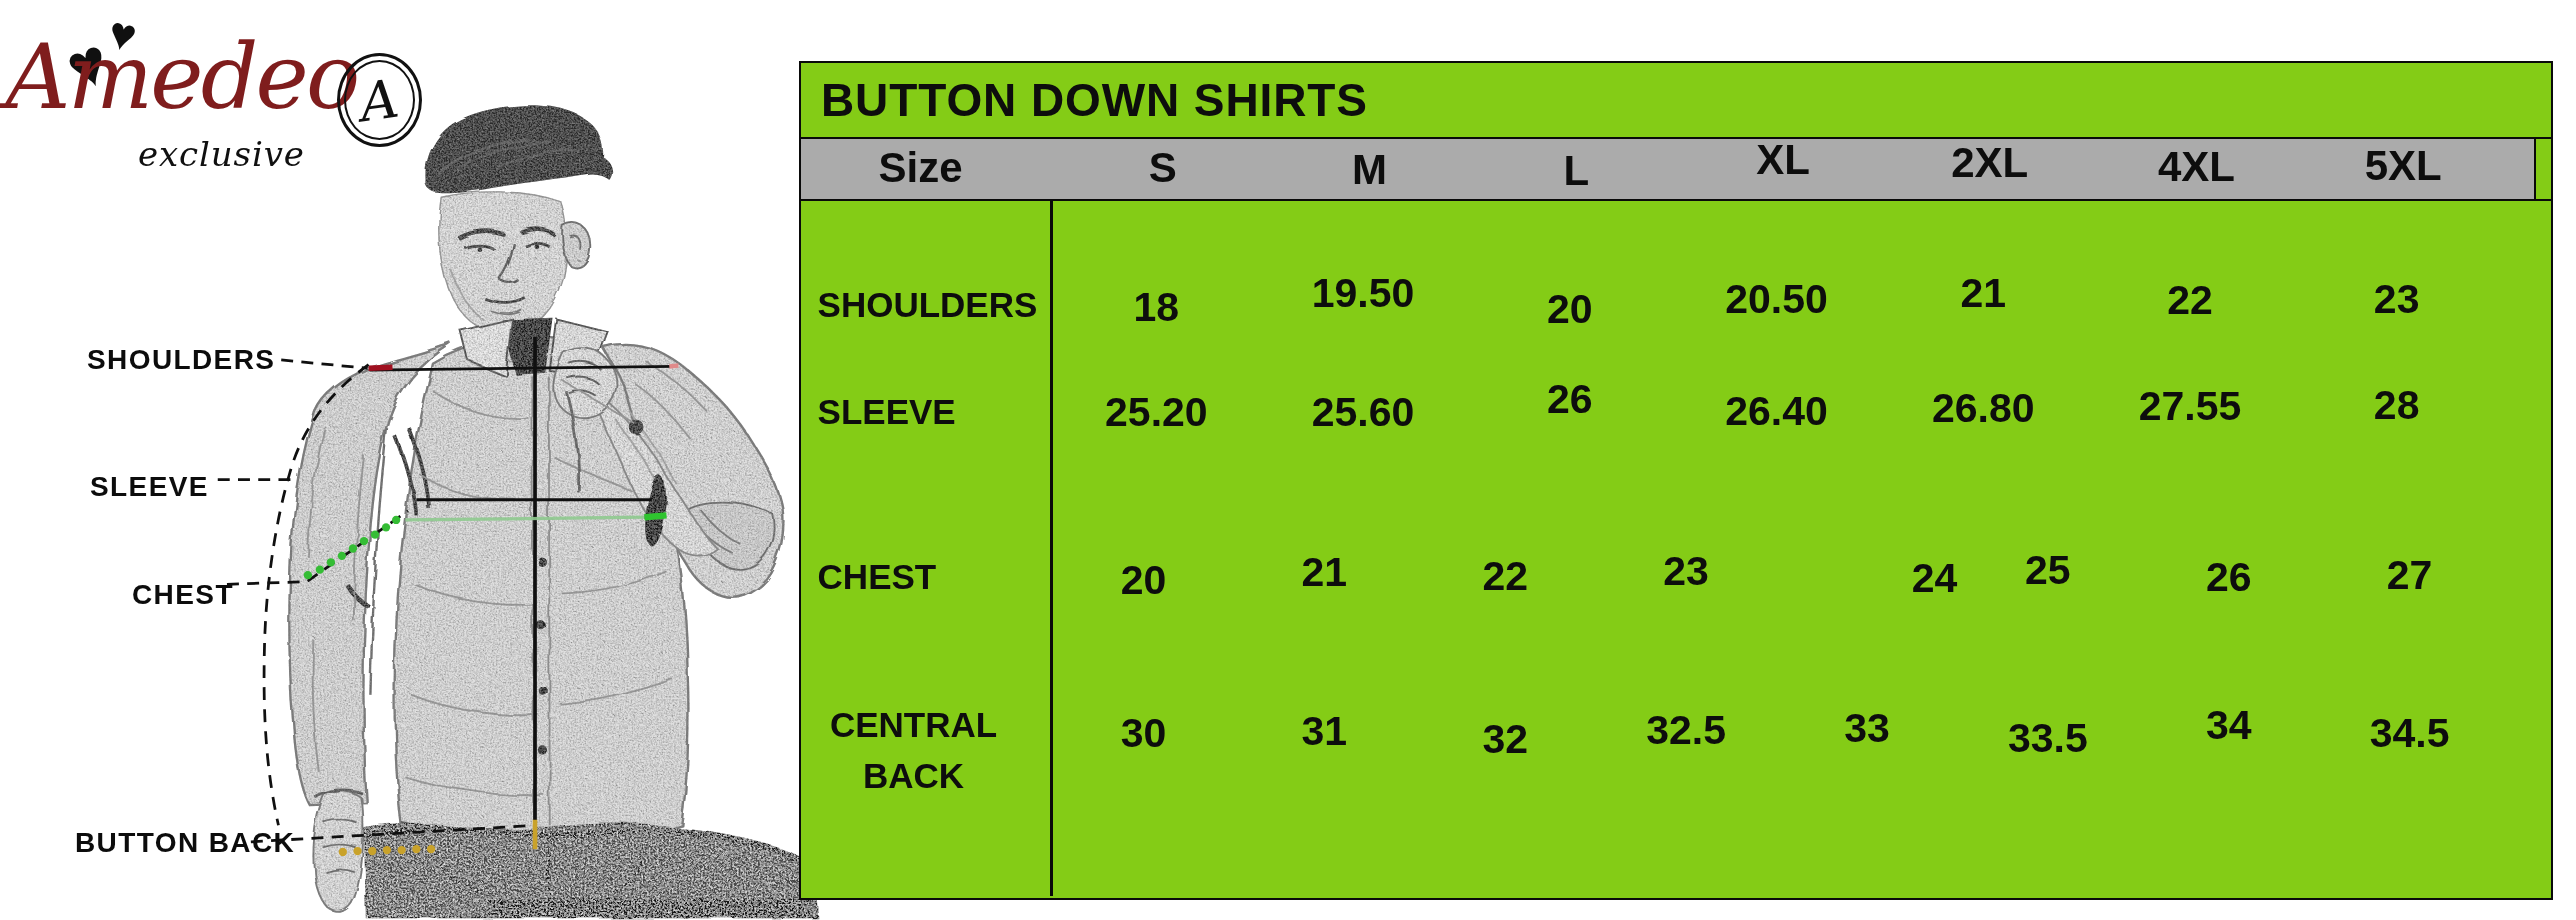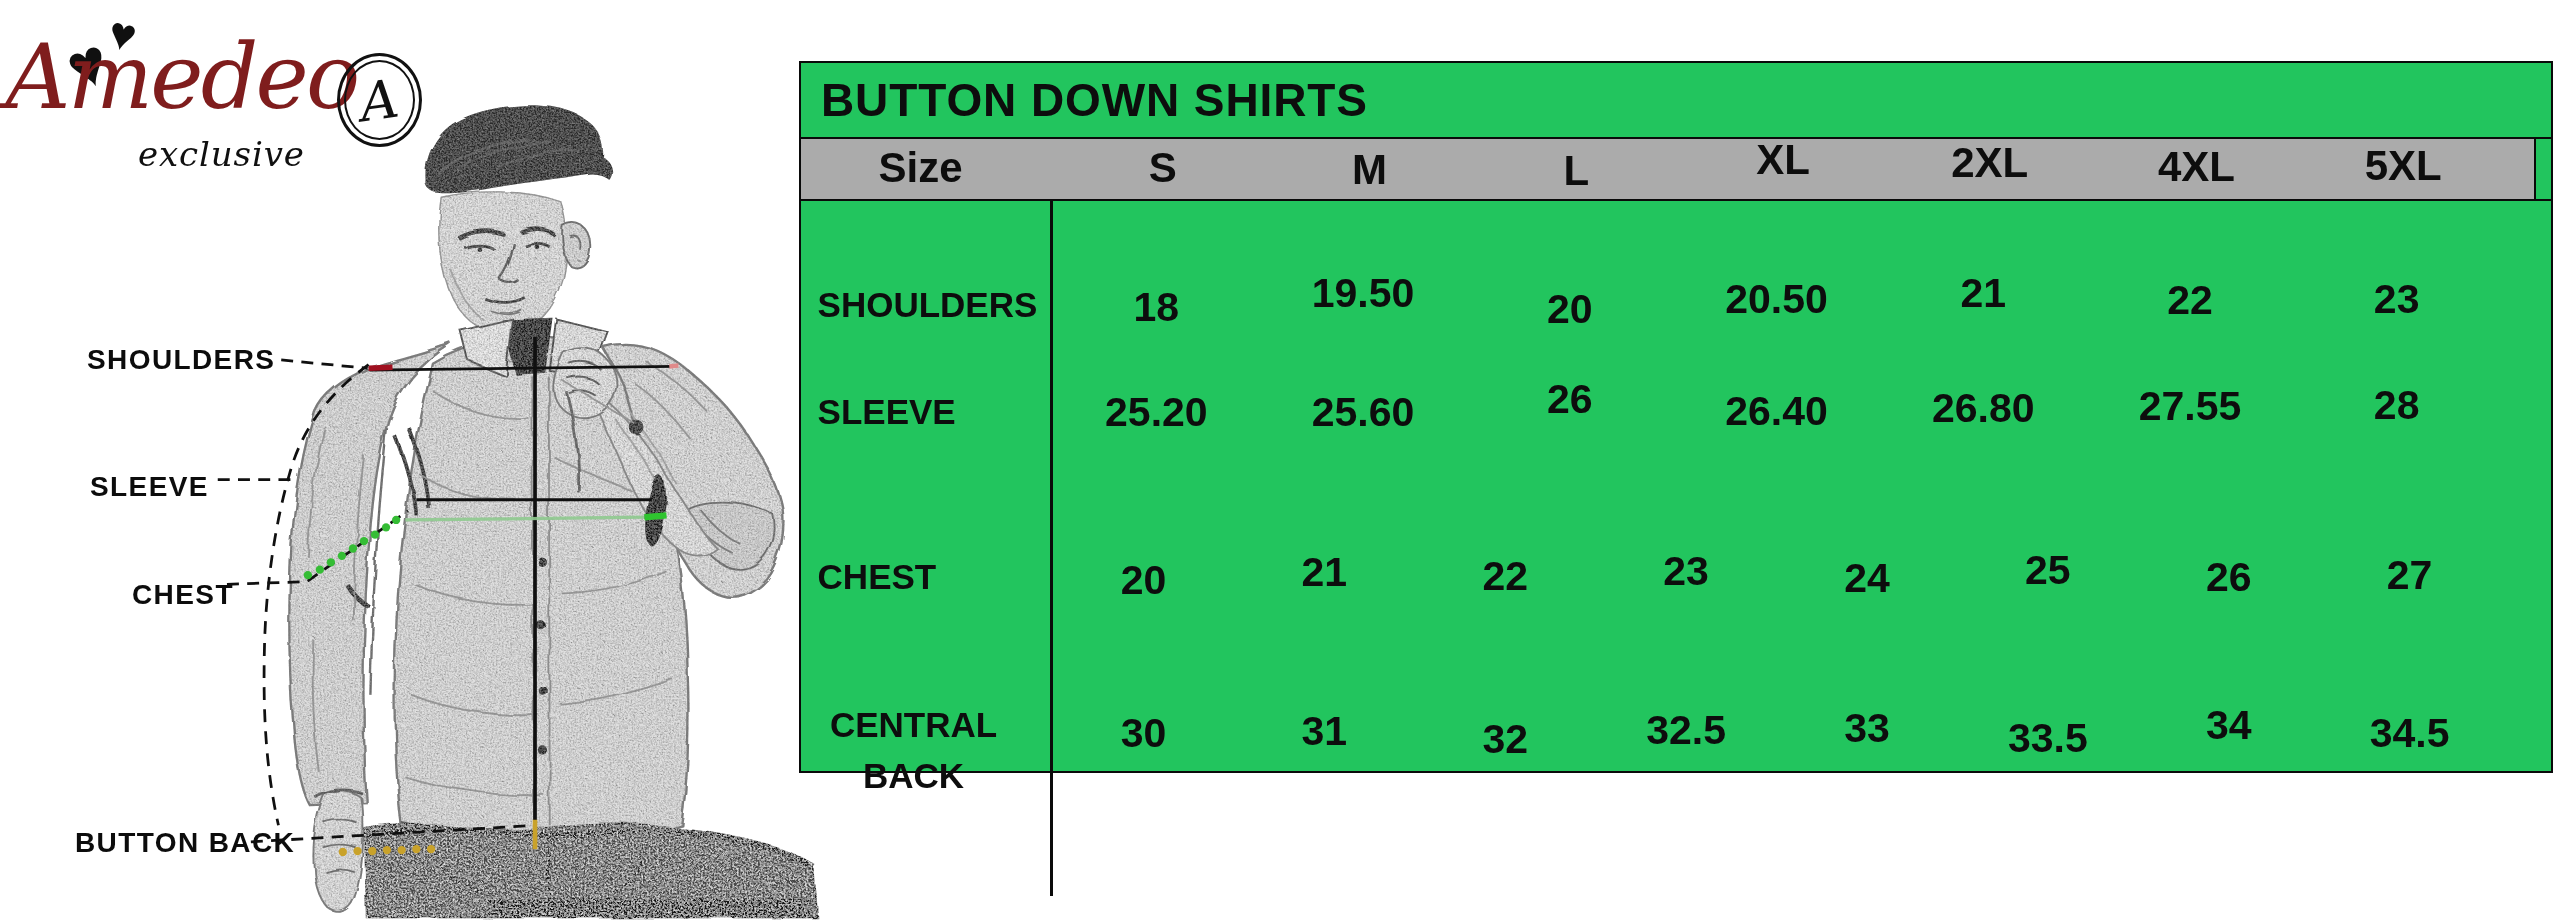--- a/index.html
+++ b/index.html
@@ -24,22 +24,22 @@
   
   .fig-label{position:absolute;font-size:28px;font-weight:bold;letter-spacing:1.4px;color:#0c0c0c;white-space:nowrap;}
   .lbl-shoulders{left:87px;top:344px;}
   .lbl-sleeve{left:90px;top:471px;}
   .lbl-chest{left:132px;top:579px;}
   .lbl-centerback{left:75px;top:827px;}
 
   .figure-svg{position:absolute;left:212px;top:51px;width:635px;height:869px;}
 
   
-  .size-table{position:absolute;left:799px;top:61px;width:1754px;height:712px;
-              border:2.8px solid #0a0a0a;box-sizing:border-box;background:#22c55e;}
+  .size-table{position:absolute;left:799px;top:61px;width:1754px;height:839px;
+              border:2.8px solid #0a0a0a;box-sizing:border-box;background:#84cc16;}
   .t-title{height:74px;border-bottom:2.8px solid #0a0a0a;display:flex;align-items:center;
            padding-left:20px;font-size:46px;font-weight:bold;letter-spacing:0.9px;}
   .t-head{position:relative;height:60px;border-bottom:2.8px solid #0a0a0a;display:flex;
           padding-right:51px;box-sizing:content-box;}
   .t-head .band{position:absolute;left:0;top:0;bottom:0;right:14.7px;background:#ababab;
                 border-right:2.8px solid #0a0a0a;}
   .hcell{position:relative;z-index:1;flex:1;text-align:center;font-size:42px;font-weight:bold;
          line-height:58px;padding-left:13px;}
   .hcell.sizecol{flex:none;width:252px;padding-right:26px;box-sizing:border-box;}
   .t-head .hcell:nth-child(4){transform:translateY(1.8px);}
@@ -65,21 +65,21 @@
   .r0 .tval:nth-child(2){transform:translateY(6.4px);}  .r0 .tval:nth-child(3){transform:translateY(-8.3px);}
   .r0 .tval:nth-child(4){transform:translateY(8.3px);}  .r0 .tval:nth-child(5){transform:translateY(-1.8px);}
   .r0 .tval:nth-child(6){transform:translateY(-8.3px);} .r0 .tval:nth-child(7){transform:translateY(-0.9px);}
   .r0 .tval:nth-child(8){transform:translateY(-1.8px);} .r0 .tval:nth-child(9){transform:translateY(0px);}
   .r1 .tval:nth-child(2){transform:translateY(3.7px);}  .r1 .tval:nth-child(3){transform:translateY(3.7px);}
   .r1 .tval:nth-child(4){transform:translateY(-9.2px);}.r1 .tval:nth-child(5){transform:translateY(2.8px);}
   .r1 .tval:nth-child(6){transform:translateY(0px);}  .r1 .tval:nth-child(7){transform:translateY(-1.8px);}
   .r1 .tval:nth-child(8){transform:translateY(-2.8px);} .r1 .tval:nth-child(9){transform:translateY(0.9px);}
   .r2 .tval:nth-child(2){transform:translateY(8.3px);}  .r2 .tval:nth-child(3){transform:translateY(0px);}
   .r2 .tval:nth-child(4){transform:translateY(3.7px);}  .r2 .tval:nth-child(5){transform:translateY(-0.9px);}
-  .r2 .tval:nth-child(6){transform:translateY(6.4px);}  .r2 .tval:nth-child(7){transform:translateY(-1.8px);}
+  .r2 .tval:nth-child(6){transform:translateY(6.4px);text-align:right;}  .r2 .tval:nth-child(7){transform:translateY(-1.8px);}
   .r2 .tval:nth-child(8){transform:translateY(4.6px);}  .r2 .tval:nth-child(9){transform:translateY(2.8px);}
   .r3 .tval:nth-child(2){transform:translateY(0px);}  .r3 .tval:nth-child(3){transform:translateY(-1.8px);}
   .r3 .tval:nth-child(4){transform:translateY(5.5px);}  .r3 .tval:nth-child(5){transform:translateY(-2.8px);}
   .r3 .tval:nth-child(6){transform:translateY(-5.5px);} .r3 .tval:nth-child(7){transform:translateY(4.6px);}
   .r3 .tval:nth-child(8){transform:translateY(-8.3px);} .r3 .tval:nth-child(9){transform:translateY(0px);}
 </style>
 </head>
 <body>
 
 <div class="stage">

